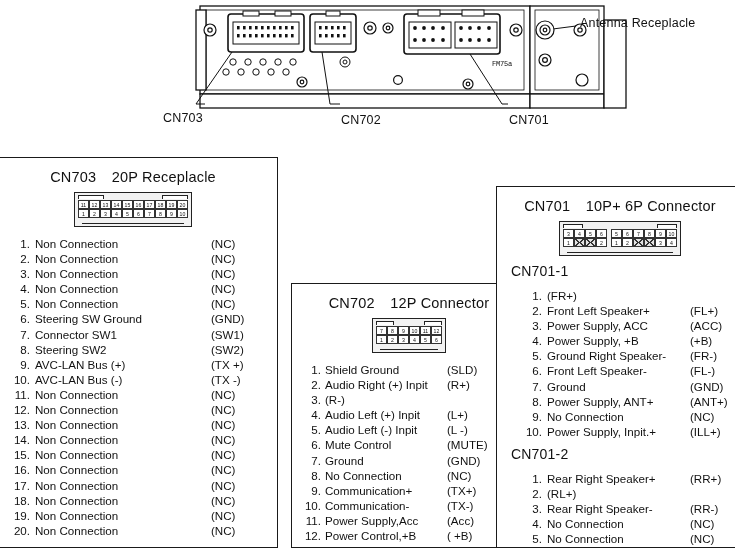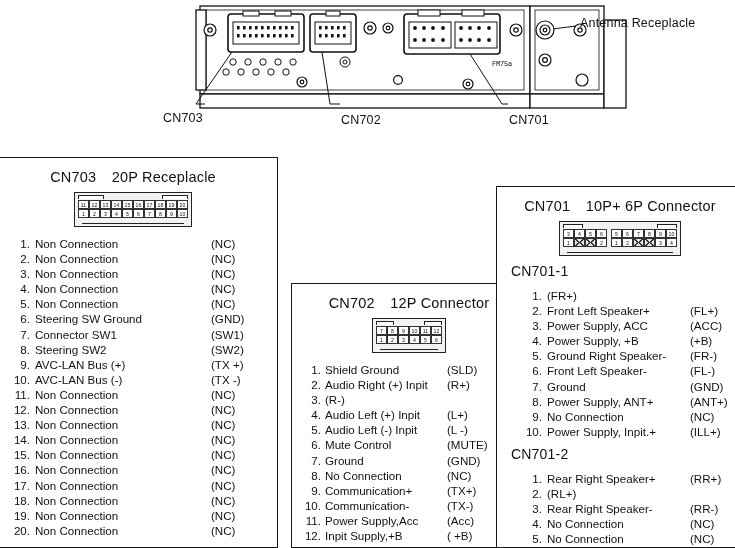--- a/index.html
+++ b/index.html
@@ -539,21 +539,21 @@
         <span class="pin-desc">Communication-</span>
         <span class="pin-code">(TX-)</span>
       </li>
       <li>
         <span class="pin-num">11.</span>
         <span class="pin-desc">Power Supply,Acc</span>
         <span class="pin-code">(Acc)</span>
       </li>
       <li>
         <span class="pin-num">12.</span>
-        <span class="pin-desc">Inpit Supply,+B</span>
+        <span class="pin-desc">Power Control,+B</span>
         <span class="pin-code">( +B)</span>
       </li>
     </ul>
 </div>
 
 <div class="panel" id="panel-cn701">
   <div class="panel-title">
     <span>CN701</span>
     <span class="gap"></span>
     <span>10P+ 6P Connector</span>

